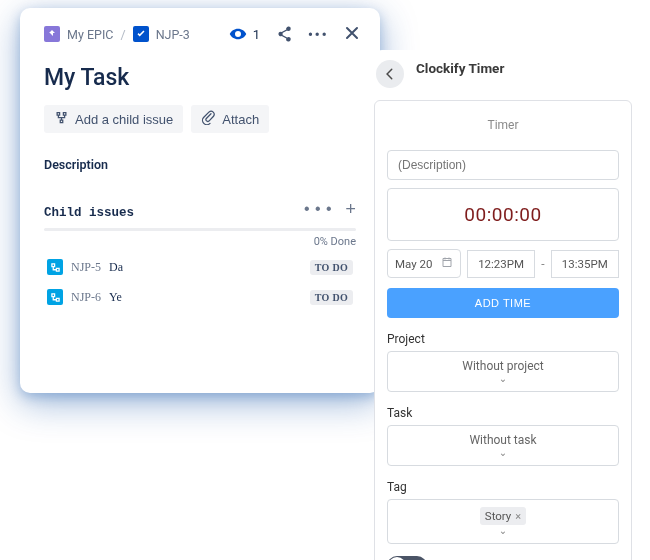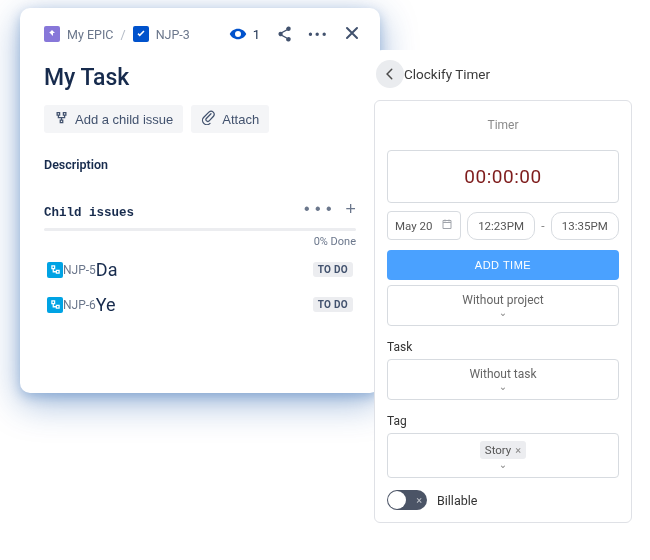--- a/index.html
+++ b/index.html
@@ -69,44 +69,45 @@
   .ch-icon { cursor:pointer; }
   .ch-icon-dots { font-size:16px; letter-spacing:1.5px; }
   .ch-icon-plus { font-size:18px; font-weight:400; }
 
   .progress-row { height:3px; width:100%; margin-top:8px; }
   .progress-bar { width:100%; height:3px; background:#ecedf0; border-radius:2px; }
   .progress-pct { font-size:11px; color:#6b778c; text-align:right; margin-top:4px;}
 
   .child-list { margin-top: 4px;}
   .child-item {
-    display:flex; align-items:center; 
-    padding:7px 3px; cursor:pointer;
+    display:flex; align-items:flex-end; gap:8px;
+    padding:7px 3px; cursor:pointer;font-family:Liberation Serif, serif;
   }
   .child-key { font-size:12px; color:#6b778c; }
-  .child-summary { font-size:18px; color:#172b4d; }
+  .child-summary { font-size:12px; color:#172b4d; }
   .child-item .subtask-icon { width:16px;height:16px;background:#00a3e4;border-radius:2px;display:flex;align-items:center;justify-content:center;}
   .child-item .subtask-icon svg{fill:#fff;}
   .child-item .spacer { flex:1; }
   .status-lozenge {
     font-size:10px; font-weight:700; color:#42526e; background:#ecedf0;
     padding:2px 5px; border-radius:3px; letter-spacing:.3px;
   }
 
   
   .clockify {
     position:absolute;
     left: 374px; top: 50px;
     width: 258px;
     background:#fff;
     border-top-left-radius:8px;
   }
   .clk-titlebar {
-    display:flex; align-items:center; gap:0;
+    display:flex; align-items:flex-start; gap:12px;
     padding:10px 10px 12px 2px;
+    font-weight:bold;
   }
   .back-circle {
     width:28px; height:28px; border-radius:50%;
     background:#eaecef; display:flex;align-items:center;justify-content:center;
     cursor:pointer; flex-shrink:0;
   }
   .back-circle svg { fill:#4a4a4a; }
   .clk-title { font-size:13.5px; color:#3a3a3a; }
 
   .clk-card {
@@ -128,21 +129,21 @@
   }
   .clk-time-box {
     border:1px solid #d7dbe0; border-radius:4px;
     margin-top:8px;
     padding:14px 0; text-align:center;
     font-size:19px; color:#7f1d1d; letter-spacing:0.5px;
   }
   .clk-date-row { display:flex; gap:6px; margin-top:8px; align-items:center;}
   .clk-date { flex:1.05; border:1px solid #d7dbe0; border-radius:4px; padding:6px 7px; font-size:11.5px; display:flex;align-items:center;justify-content:space-between;color:#555;cursor:pointer;}
   .clk-date svg { fill:#a0a4ab; }
-  .clk-t { flex:.95; border:1px solid #d7dbe0; border-radius:10px; padding:6px 7px; font-size:11.5px; text-align:center; color:#555;cursor:text;}
+  .clk-t { flex:.95; border:1px solid #d7dbe0; border-radius:0; padding:6px 7px; font-size:11.5px; text-align:center; color:#555;cursor:text;}
   .dash { color:#888; font-size:12px;}
   .add-time-btn {
     width:100%; margin-top:10px;
     background:#4aa1ff; color:#fff; border:none; border-radius:4px;
     padding:9px; font-size:11px; letter-spacing:.5px; font-weight:500;
     cursor:pointer;
   }
   .clk-field-label { font-size:12px; color:#333; margin-top:14px; }
   .clk-select {
     width:100%; border:1px solid #d7dbe0; border-radius:4px;
@@ -281,39 +282,41 @@
         </svg>
     </div>
     <div class="clk-title">Clockify Timer</div>
   </div>
 
   <div class="clk-card">
     <div class="clk-tabs">
       <div class="clk-tab">Timer</div>
     </div>
 
+    <input class="clk-input" placeholder="(Description)" style="">
 
     <div class="clk-time-box">00:00:00</div>
 
     <div class="clk-date-row">
       <div class="clk-date">
         <span>May 20</span>
         <span>
           <svg width="12" height="12" viewBox="0 0 24 24">
               <path d="M4 5h16v16H4zM4 9h16M8 3v4M16 3v4" fill="none" stroke="#a0a4ab" stroke-width="2"></path>
             </svg>
         </span>
       </div>
       <div class="clk-t">12:23PM</div>
       <span class="dash">-</span>
       <div class="clk-t">13:35PM</div>
     </div>
 
     <button class="add-time-btn">ADD TIME</button>
 
+    <div class="clk-field-label">Project</div>
     <div class="clk-select">
       <span>Without project</span>
       <span class="caret">⌄</span>
     </div>
 
     <div class="clk-field-label">Task</div>
     <div class="clk-select">
       <span>Without task</span>
       <span class="caret">⌄</span>
     </div>

